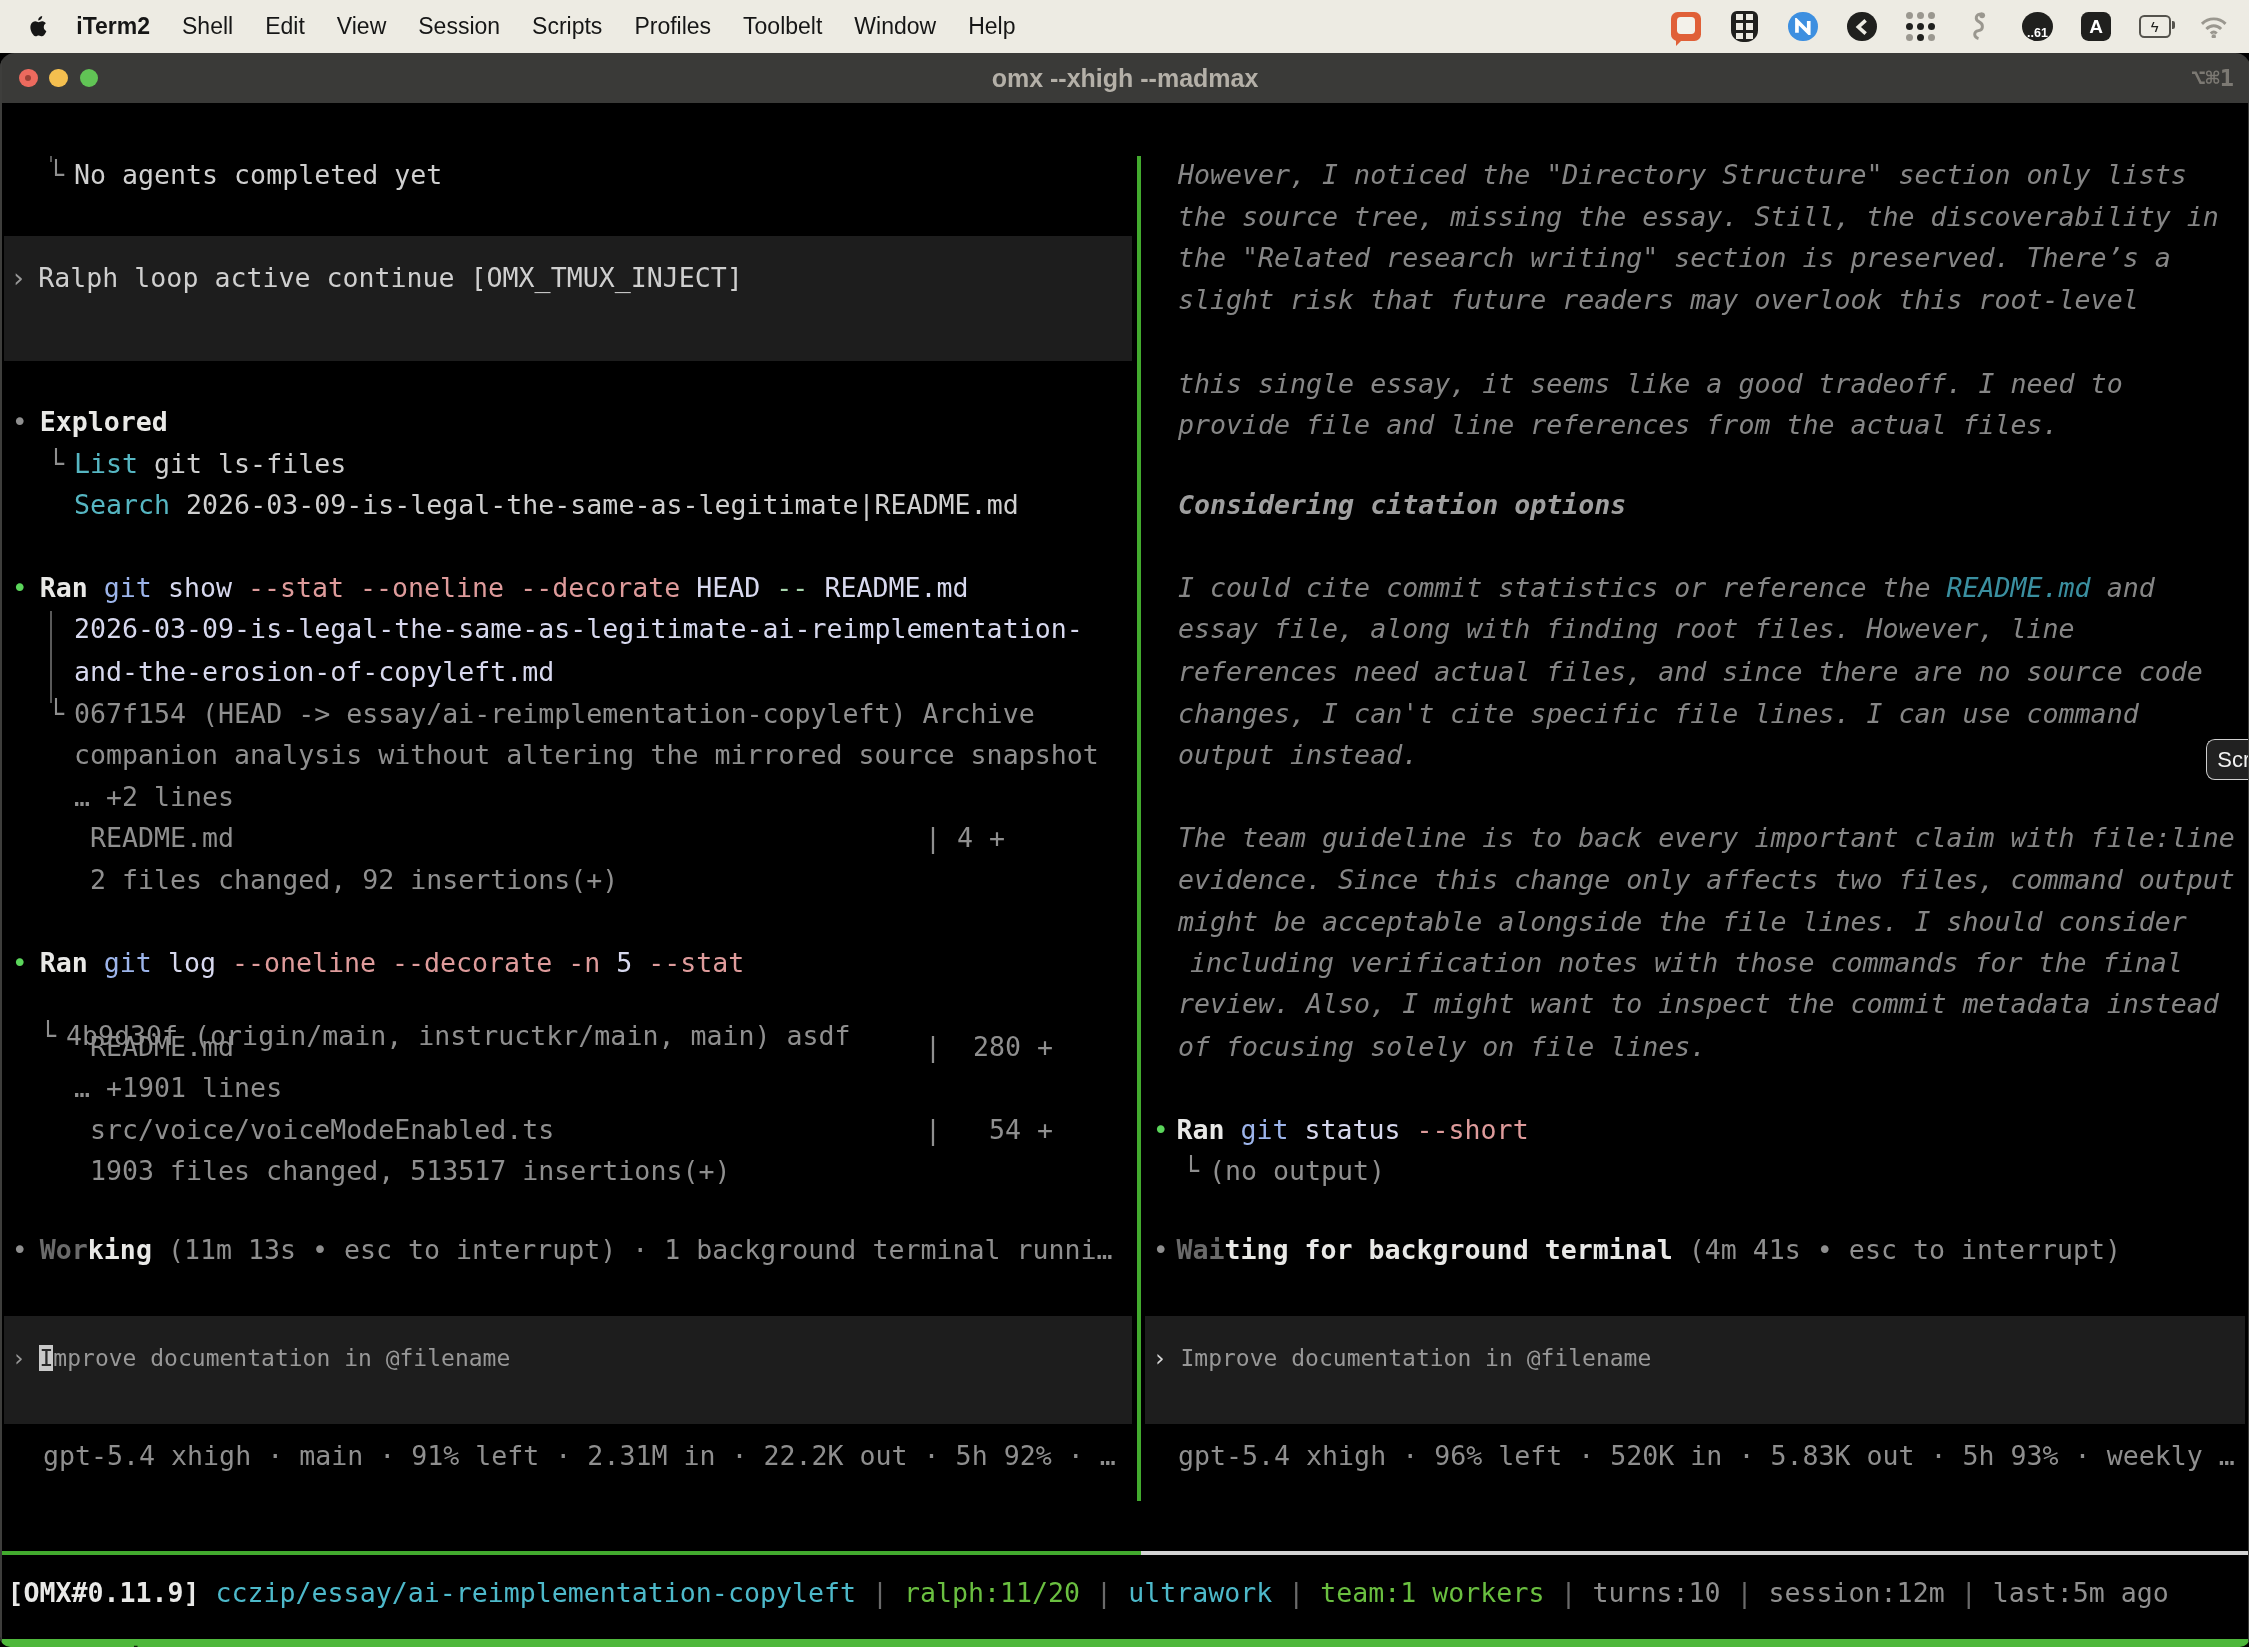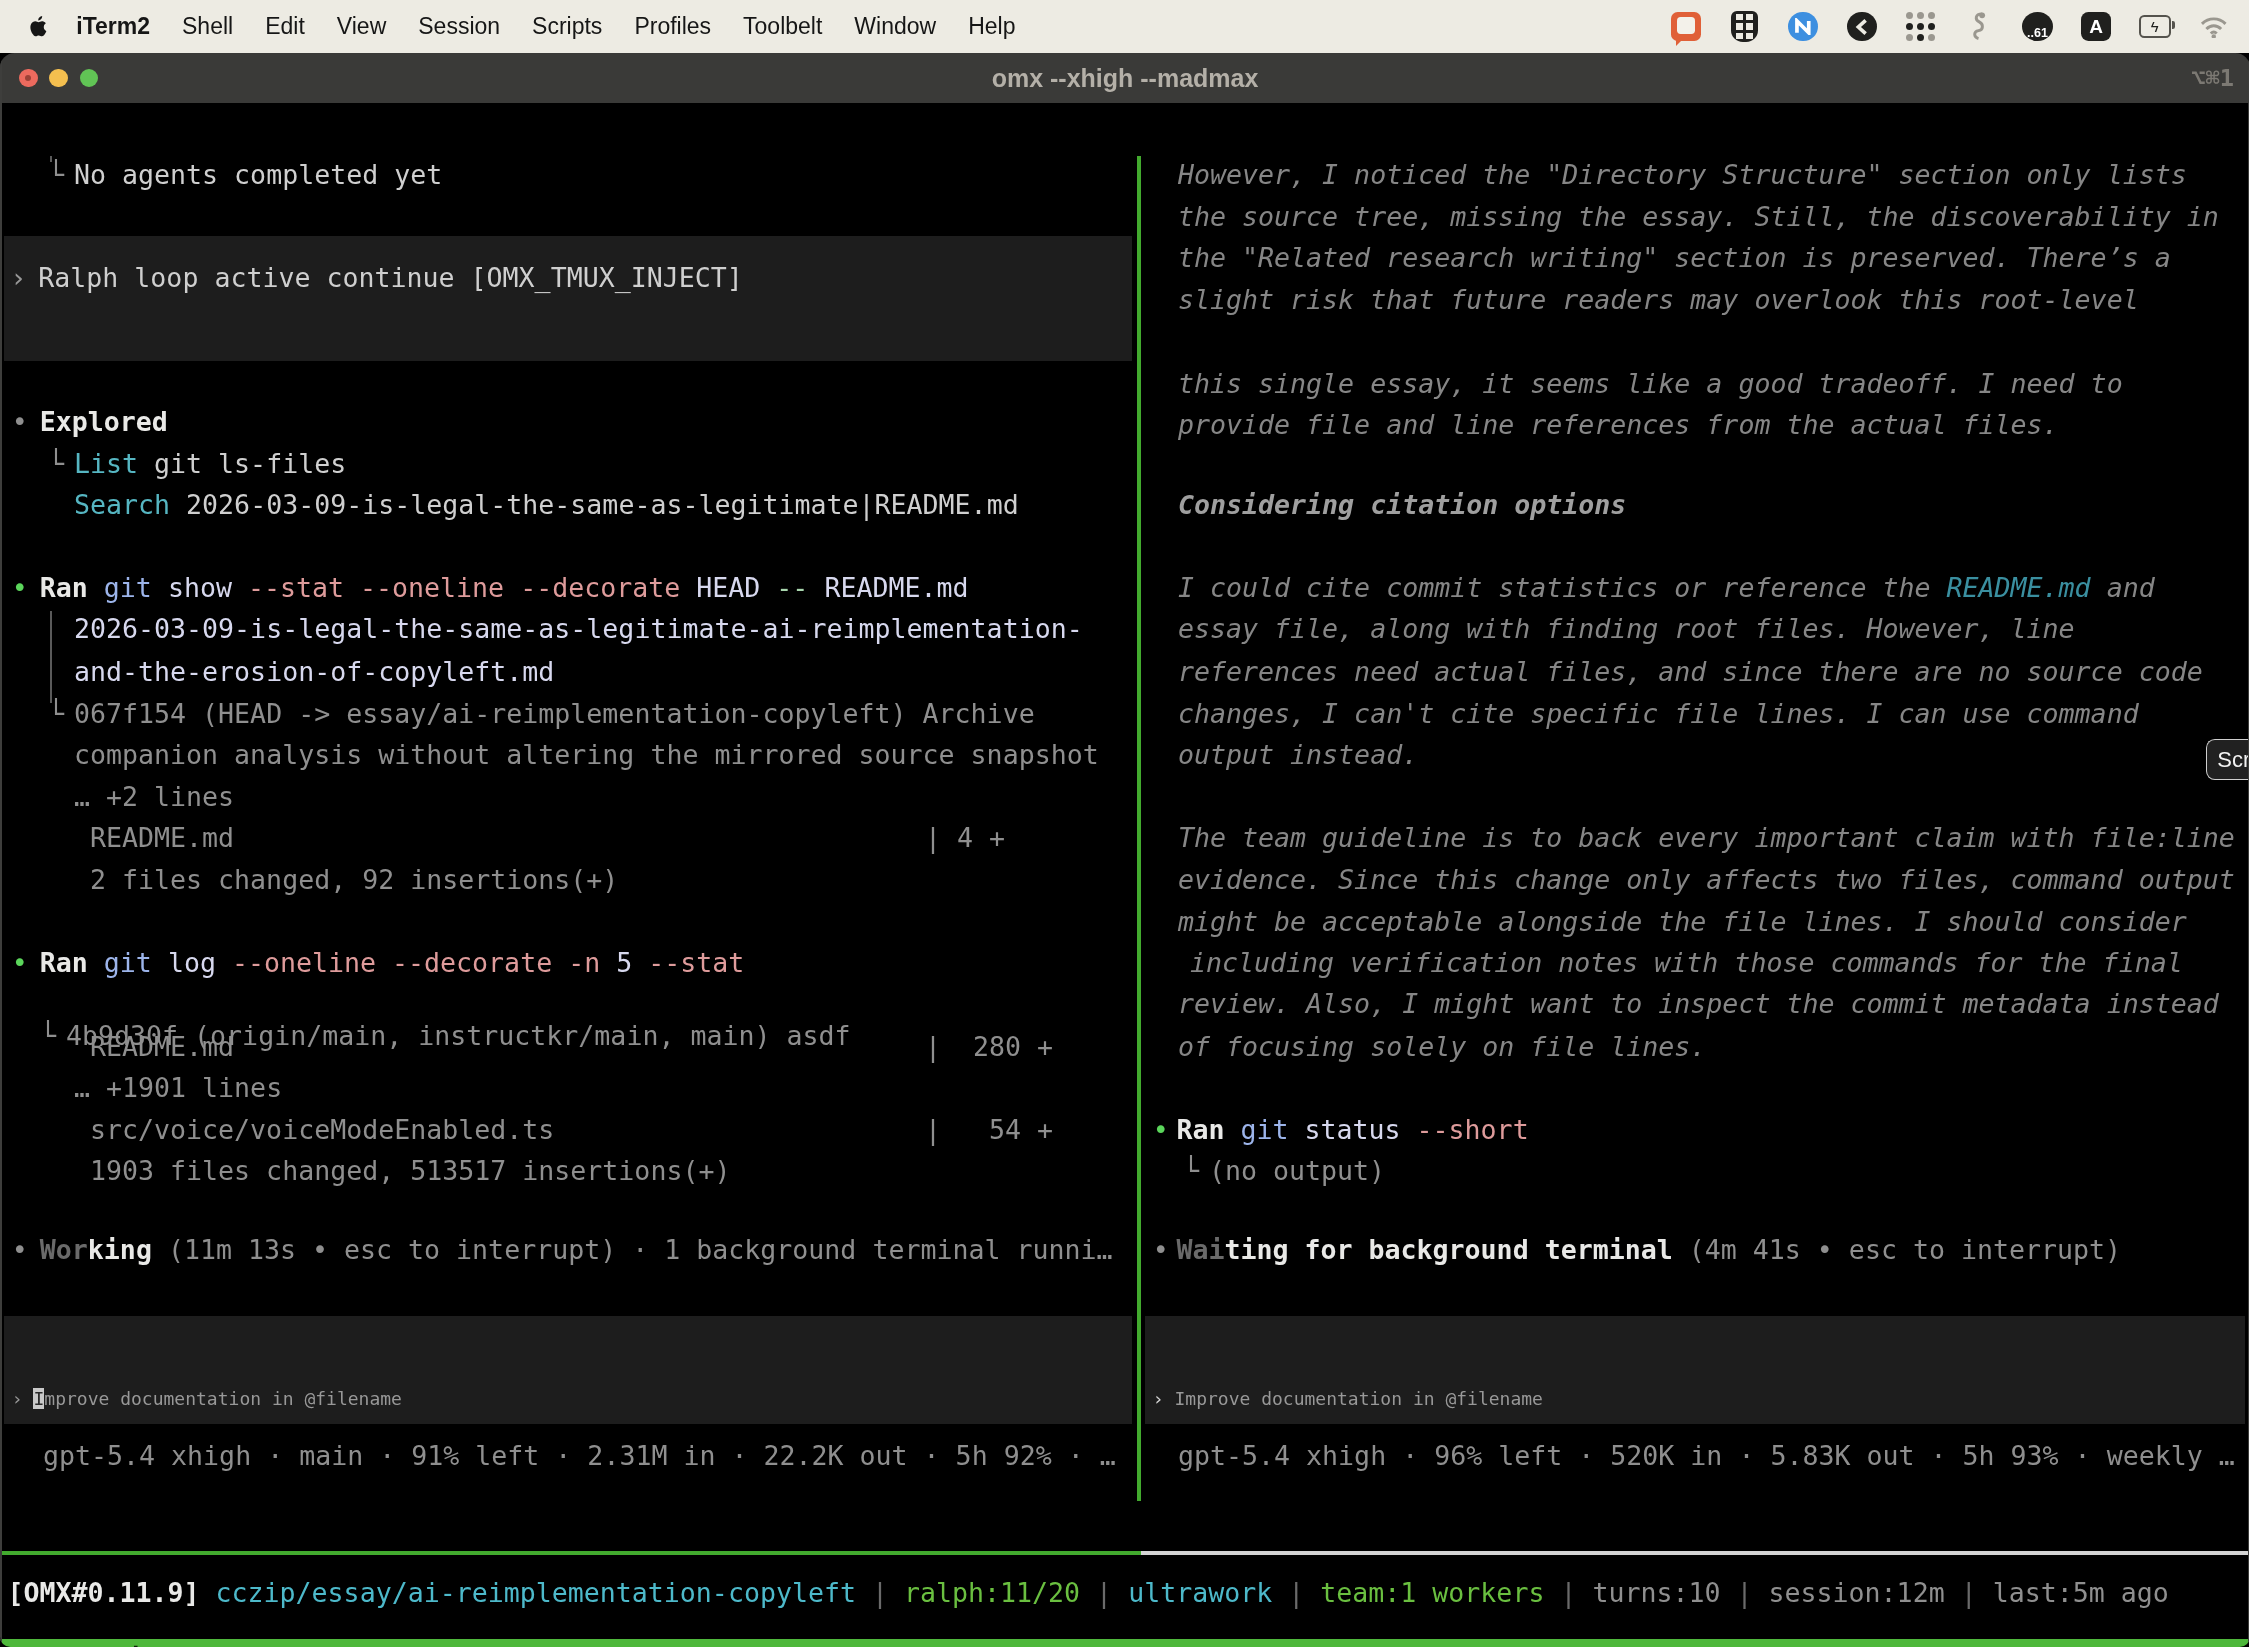--- a/index.html
+++ b/index.html
@@ -62,21 +62,21 @@
   .c-white{color:#e9e9e7;} .c-lav{color:#d7d8ee;} .c-gray{color:#989898;}
   .c-dim{color:#6a6a6a;} .c-cyan{color:#56b6c2;} .c-blue{color:#9cb4ea;}
   .c-pink{color:#de9b9b;} .c-mint{color:#a9d7ae;} .c-gbul{color:#5bd65b;}
   .c-teal{color:#3a8fa0;} .c-par{color:#868686;}
   .bullet{display:inline-block;width:28px;}
   .rbullet{display:inline-block;width:23.6px;}
   .tprefix{display:inline-block;width:26px;color:#8f8f8f;}
   .statval{position:absolute;left:835px;top:0;}
   .treeline{position:absolute;width:1.5px;background:#5a5a5a;}
   .panel{position:absolute;left:4.4px;background:#1d1d1d;}
-  .inputline{position:absolute;left:7.4px;top:21.4px;white-space:pre;line-height:42px;font-size:18px;margin-top:41px;}
+  .inputline{position:absolute;left:7.4px;top:21.4px;white-space:pre;line-height:42px;font-size:23px;}
   .cursor{background:#c9c9c9;color:#2a2a2a;}
   .statusline{position:absolute;white-space:pre;line-height:42px;font-size:26.6px;color:#8f8f8f;}
 
   
   .scre{position:absolute;left:2206px;top:686px;width:59px;height:41px;background:#212121;
         border:1.5px solid #cfcfcf;border-right:none;border-radius:8.9px 0 0 8.9px;color:#f2f2f2;
         font-family:"Liberation Sans",sans-serif;font-size:22px;display:flex;align-items:center;padding-left:10.3px;box-sizing:border-box;}
 
   
   .hborder{position:absolute;top:1498px;height:3.7px;}

